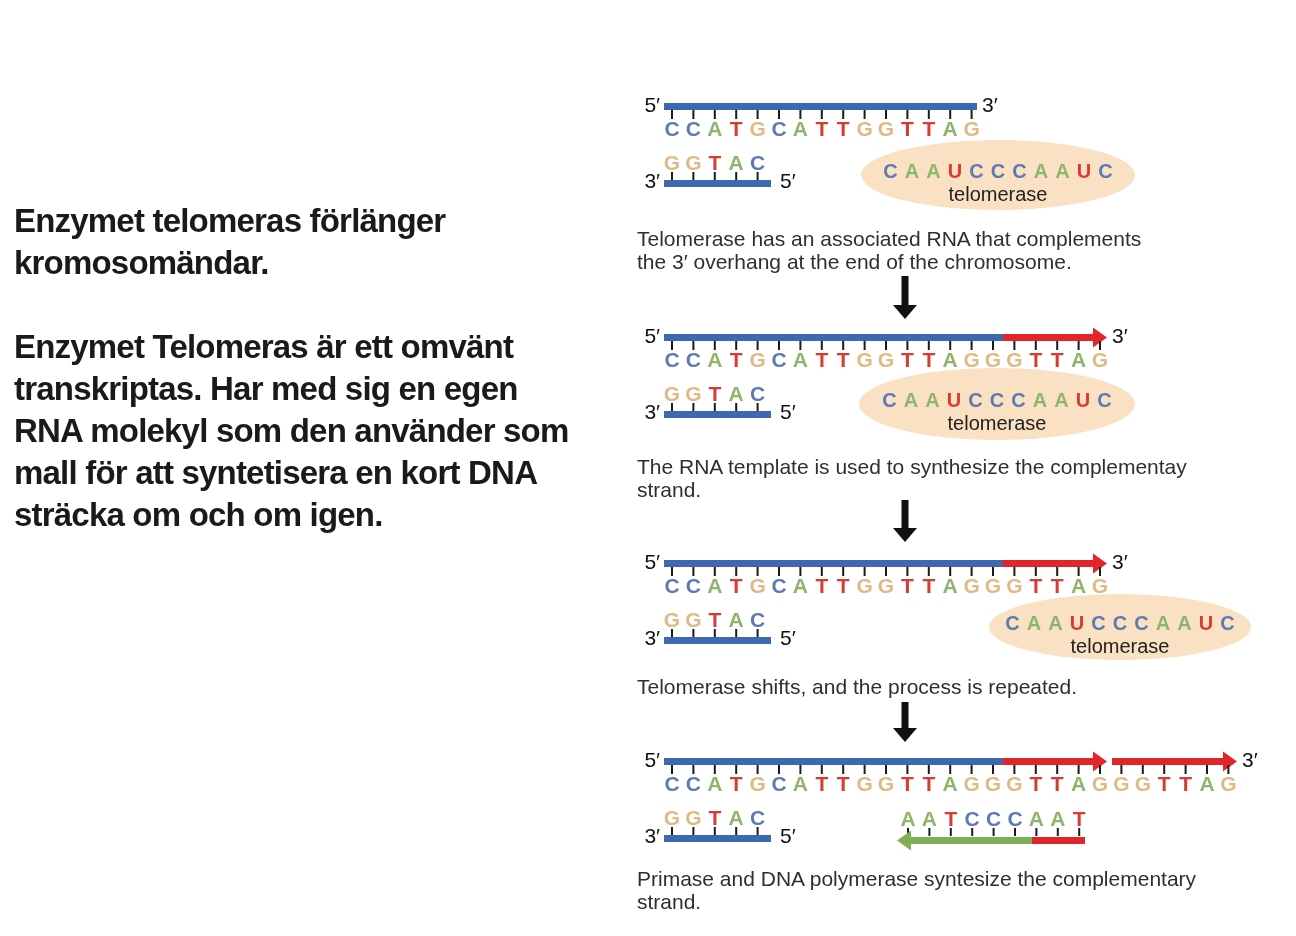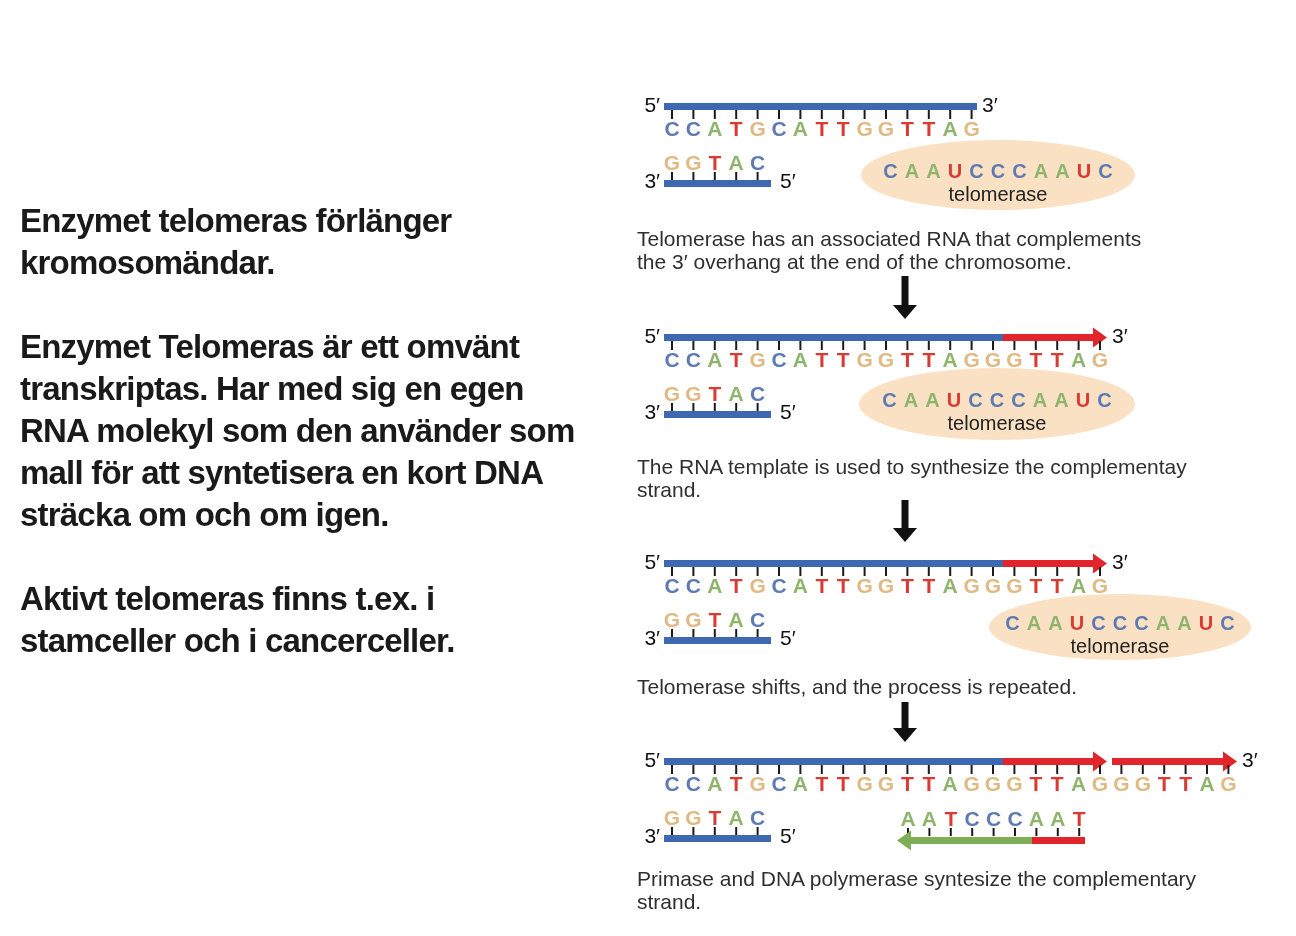--- a/index.html
+++ b/index.html
@@ -1,21 +1,21 @@
 <!DOCTYPE html>
 <html><head>
 <meta charset="utf-8">
 <style>
   html,body{margin:0;padding:0;}
   body{
     width:1296px;height:936px;position:relative;background:#ffffff;
     font-family:"Liberation Sans",sans-serif;overflow:hidden;
   }
   .left-text{
-    position:absolute;left:20px;top:200px;width:640px;color:#1a1a1a;
+    position:absolute;left:14px;top:200px;width:640px;color:#1a1a1a;
   }
   .left-text p{
     margin:0 0 42px 0;font-size:33px;line-height:42px;letter-spacing:-0.5px;
     white-space:pre-line;font-weight:400;
   }
   .left-text p.semibold{font-weight:600;letter-spacing:-0.8px;}
   .diagram{
     position:absolute;left:630px;top:85px;width:666px;height:851px;
   }
   svg text{font-family:"Liberation Sans",sans-serif;}
@@ -24,22 +24,20 @@
 <body>
 
 <div class="left-text">
   <p class="semibold">Enzymet telomeras förlänger
 kromosomändar.</p>
   <p class="semibold">Enzymet Telomeras är ett omvänt
 transkriptas. Har med sig en egen
 RNA molekyl som den använder  som
 mall för att syntetisera en kort DNA
 sträcka om och om igen.</p>
-  <p class="semibold">Aktivt telomeras finns t.ex. i
-stamceller och i cancerceller.</p>
 </div>
 
 <svg class="diagram" width="666" height="851" viewBox="0 0 666 851" xmlns="http://www.w3.org/2000/svg">
     <g>
       <ellipse cx="368" cy="90" rx="137" ry="35" fill="#fae1c3"></ellipse>
       <g>
         <text x="260.5" y="93" fill="#5d7ab2" font-size="20" font-weight="bold" text-anchor="middle">C</text>
         <text x="282" y="93" fill="#8fb56d" font-size="20" font-weight="bold" text-anchor="middle">A</text>
         <text x="303.5" y="93" fill="#8fb56d" font-size="20" font-weight="bold" text-anchor="middle">A</text>
         <text x="325" y="93" fill="#d93a32" font-size="20" font-weight="bold" text-anchor="middle">U</text>

